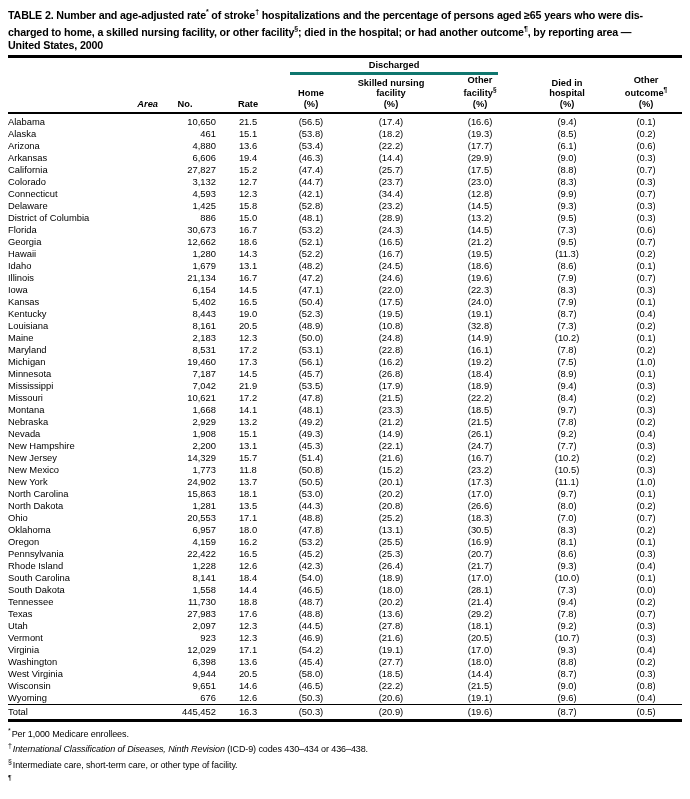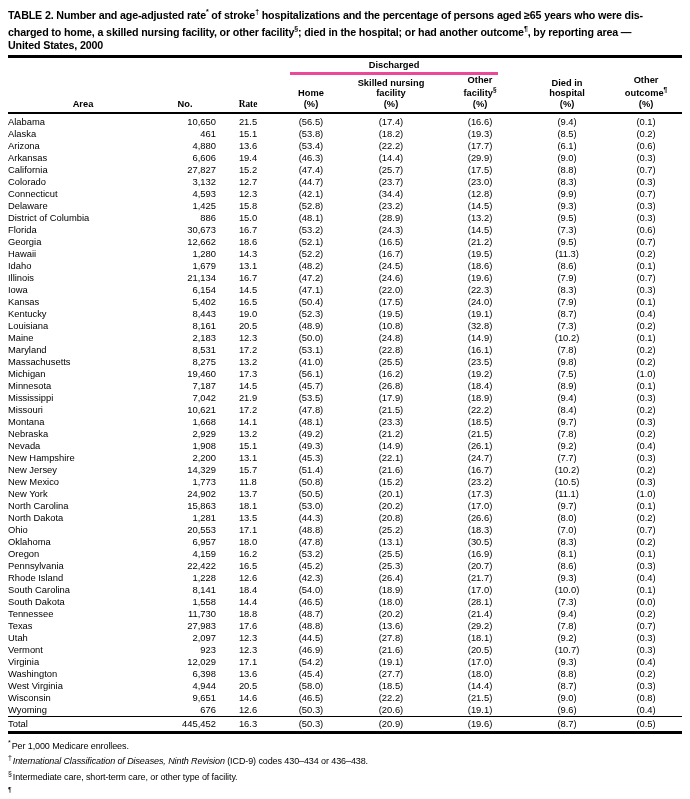--- a/index.html
+++ b/index.html
@@ -12,25 +12,25 @@
   .page { padding:5px 8px 0 8px; }
 
   .title { font-weight:bold; font-size:10.7px; line-height:13.2px; letter-spacing:-0.15px; }
   .title-line { white-space:nowrap; overflow:hidden; }
   .title sup { font-size:7px; }
   .title-rule { border-top:3.5px solid #000; margin-top:3px; }
 
   table { border-collapse:collapse; table-layout:fixed; width:674px; margin-top:2px; }
   th { font-weight:bold; font-size:9.3px; line-height:10.6px; vertical-align:bottom; padding:0; }
   .spanner-row th { height:15px; }
-  .spanline { margin:0 26px 0 14px; border-bottom:3px solid #ec4899; padding-bottom:1px; text-align:center; }
+  .spanline { margin:0 26px 0 14px; border-bottom:3px solid #0f766e; padding-bottom:1px; text-align:center; }
   .header-row th { border-bottom:2px solid #000; padding-bottom:2px; }
-  .h-area { text-align:center; }
+  .h-area { text-align:right;font-style:italic; }
   .h-no { text-align:center; padding-right:8px; }
-  .h-rate { text-align:center;font-family:Liberation Serif, serif; }
+  .h-rate { text-align:center; }
   .h-pct { text-align:center; }
   .h-pct sup, .spanline sup { font-size:6.5px; }
 
   td { font-size:9.4px; height:12px; line-height:12px; white-space:nowrap; overflow:hidden; vertical-align:middle; }
   td.area { text-align:left; }
   td.num { text-align:right; padding-right:4px; }
   td.rate { text-align:center; }
   td.pct { text-align:center; }
   tbody tr:first-child td { padding-top:2px; height:14px; }
   .total-row td { border-top:1px solid #000; border-bottom:3.5px solid #000; height:16px; }
@@ -296,30 +296,20 @@
           <td class="area">Maryland</td>
           <td class="num">8,531</td>
           <td class="rate">17.2</td>
           <td class="pct">(53.1)</td>
           <td class="pct">(22.8)</td>
           <td class="pct">(16.1)</td>
           <td class="pct">(7.8)</td>
           <td class="pct">(0.2)</td>
         </tr>
         <tr>
-          <td class="area">Massachusetts</td>
-          <td class="num">8,275</td>
-          <td class="rate">13.2</td>
-          <td class="pct">(41.0)</td>
-          <td class="pct">(25.5)</td>
-          <td class="pct">(23.5)</td>
-          <td class="pct">(9.8)</td>
-          <td class="pct">(0.2)</td>
-        </tr>
-        <tr>
           <td class="area">Michigan</td>
           <td class="num">19,460</td>
           <td class="rate">17.3</td>
           <td class="pct">(56.1)</td>
           <td class="pct">(16.2)</td>
           <td class="pct">(19.2)</td>
           <td class="pct">(7.5)</td>
           <td class="pct">(1.0)</td>
         </tr>
         <tr>

